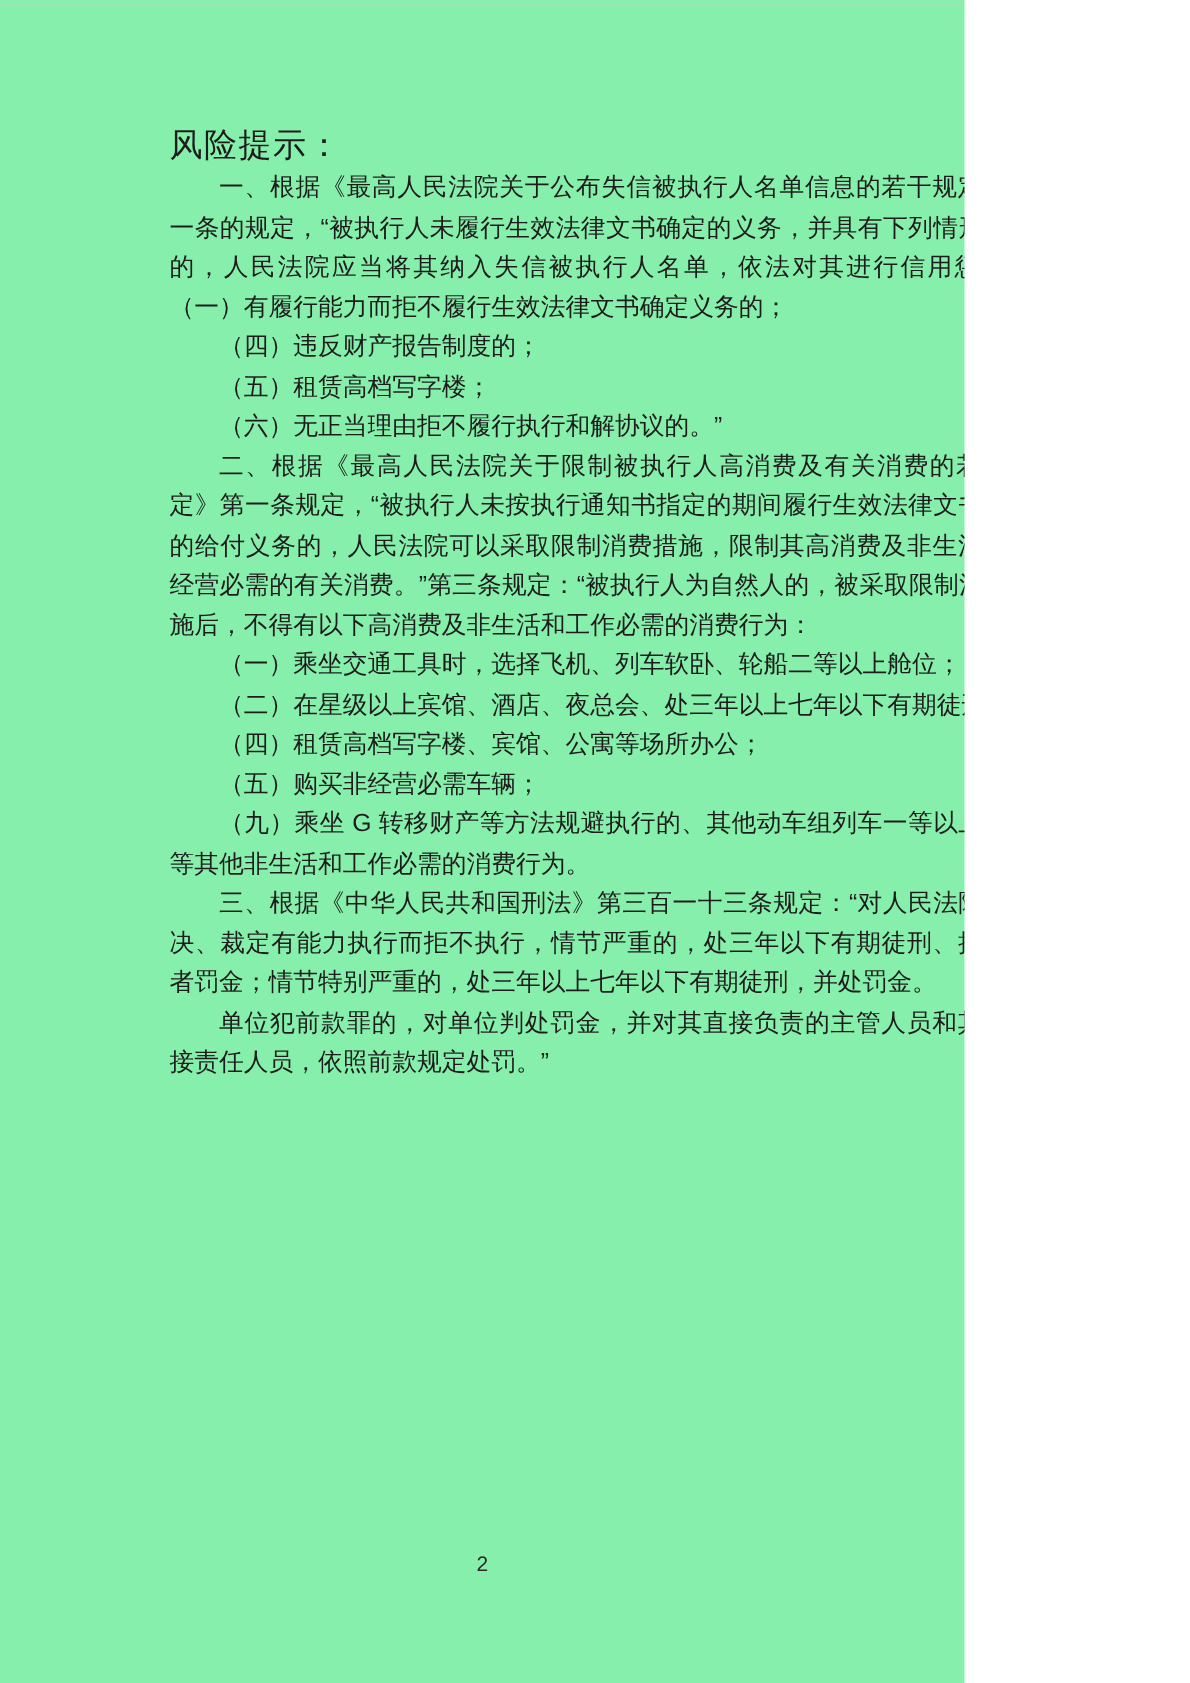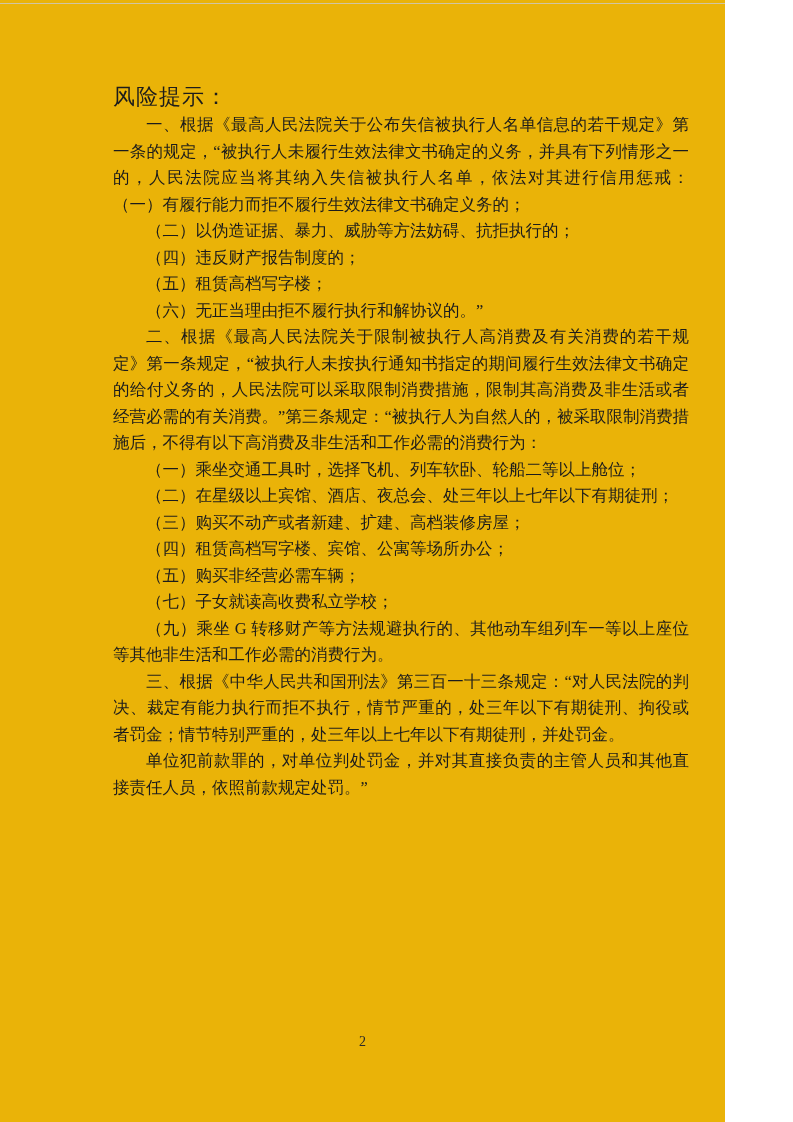--- a/index.html
+++ b/index.html
@@ -2,25 +2,25 @@
 <html><head>
 <meta charset="utf-8">
 <style>
   html, body {
     margin: 0;
     padding: 0;
     background: #ffffff;
   }
   .page {
     position: relative;
-    width: 725px;
+    width: 643px;
     height: 1122px;
-    background: #eab308;
+    background: #86efac;
     overflow: hidden;
-    font-family: Liberation Serif, serif;
+    font-family: Liberation Sans, sans-serif;
     color: #1c1c1c;
   }
   .edge-line {
     position: absolute;
     top: 3px;
     left: 0;
     width: 100%;
     height: 1px;
     background: #c9c9c9;
     opacity: 0.8;
@@ -62,31 +62,28 @@
 <body>
 
 <div class="page">
   <div class="edge-line"></div>
 
   <div class="content">
     <h1 class="doc-title">风险提示：</h1>
 
     <div id="paragraphs">
         <p class="para">一、根据《最高人民法院关于公布失信被执行人名单信息的若干规定》第一条的规定，“被执行人未履行生效法律文书确定的义务，并具有下列情形之一的，人民法院应当将其纳入失信被执行人名单，依法对其进行信用惩戒：（一）有履行能力而拒不履行生效法律文书确定义务的；</p>
-        <p class="para">（二）以伪造证据、暴力、威胁等方法妨碍、抗拒执行的；</p>
         <p class="para">（四）违反财产报告制度的；</p>
         <p class="para">（五）租赁高档写字楼；</p>
         <p class="para">（六）无正当理由拒不履行执行和解协议的。”</p>
         <p class="para">二、根据《最高人民法院关于限制被执行人高消费及有关消费的若干规定》第一条规定，“被执行人未按执行通知书指定的期间履行生效法律文书确定的给付义务的，人民法院可以采取限制消费措施，限制其高消费及非生活或者经营必需的有关消费。”第三条规定：“被执行人为自然人的，被采取限制消费措施后，不得有以下高消费及非生活和工作必需的消费行为：</p>
         <p class="para">（一）乘坐交通工具时，选择飞机、列车软卧、轮船二等以上舱位；</p>
         <p class="para">（二）在星级以上宾馆、酒店、夜总会、处三年以上七年以下有期徒刑；</p>
-        <p class="para">（三）购买不动产或者新建、扩建、高档装修房屋；</p>
         <p class="para">（四）租赁高档写字楼、宾馆、公寓等场所办公；</p>
         <p class="para">（五）购买非经营必需车辆；</p>
-        <p class="para">（七）子女就读高收费私立学校；</p>
         <p class="para">（九）乘坐 G 转移财产等方法规避执行的、其他动车组列车一等以上座位等其他非生活和工作必需的消费行为。</p>
         <p class="para">三、根据《中华人民共和国刑法》第三百一十三条规定：“对人民法院的判决、裁定有能力执行而拒不执行，情节严重的，处三年以下有期徒刑、拘役或者罚金；情节特别严重的，处三年以上七年以下有期徒刑，并处罚金。</p>
         <p class="para">单位犯前款罪的，对单位判处罚金，并对其直接负责的主管人员和其他直接责任人员，依照前款规定处罚。”</p>
       </div>
   </div>
 
   <div class="footer">
     <span>2</span>
   </div>
 </div>

